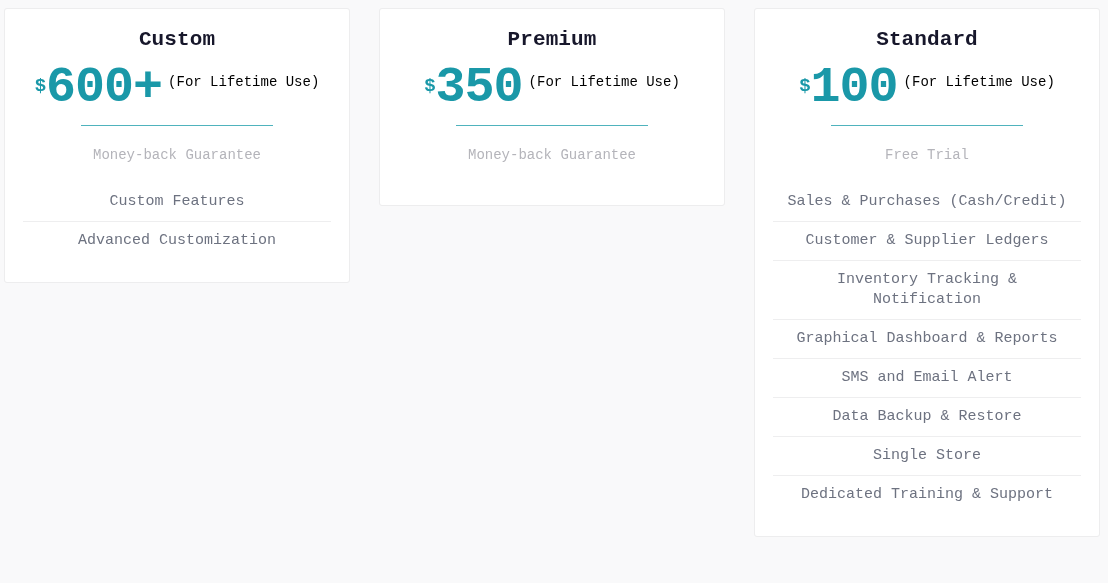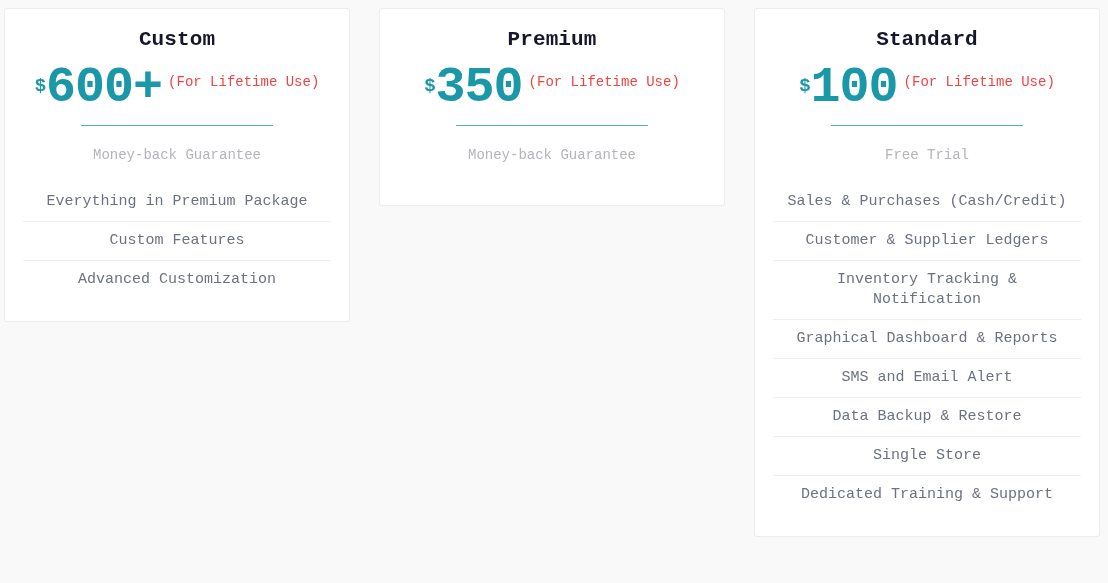--- a/index.html
+++ b/index.html
@@ -64,21 +64,21 @@
   .amount {
     color: #1a98a8;
     font-size: 50px;
     font-weight: bold;
     line-height: 1;
     letter-spacing: -1px;
     margin-top: 4px;
   }
 
   .lifetime {
-    color: #ef4444;
+    color: #000000;
     font-size: 14px;
     line-height: 1;
     margin-top: 16px;
     margin-left: 6px;
     white-space: nowrap;
   }
 
   .teal-rule {
     width: 192px;
     height: 1px;
@@ -119,21 +119,20 @@
   <div class="plan-card">
     <div class="plan-title">Custom</div>
     <div class="price-row">
       <span class="currency">$</span>
       <span class="amount">600+</span>
       <span class="lifetime">(For Lifetime Use)</span>
     </div>
     <div class="teal-rule"></div>
     <div class="guarantee">Money-back Guarantee</div>
     <ul class="feature-list">
-      <li class="feature-item">Everything in Premium Package</li>
       <li class="feature-item">Custom Features</li>
       <li class="feature-item">Advanced Customization</li>
     </ul>
   </div>
 
   <div class="plan-card">
     <div class="plan-title">Premium</div>
     <div class="price-row">
       <span class="currency">$</span>
       <span class="amount">350</span>

